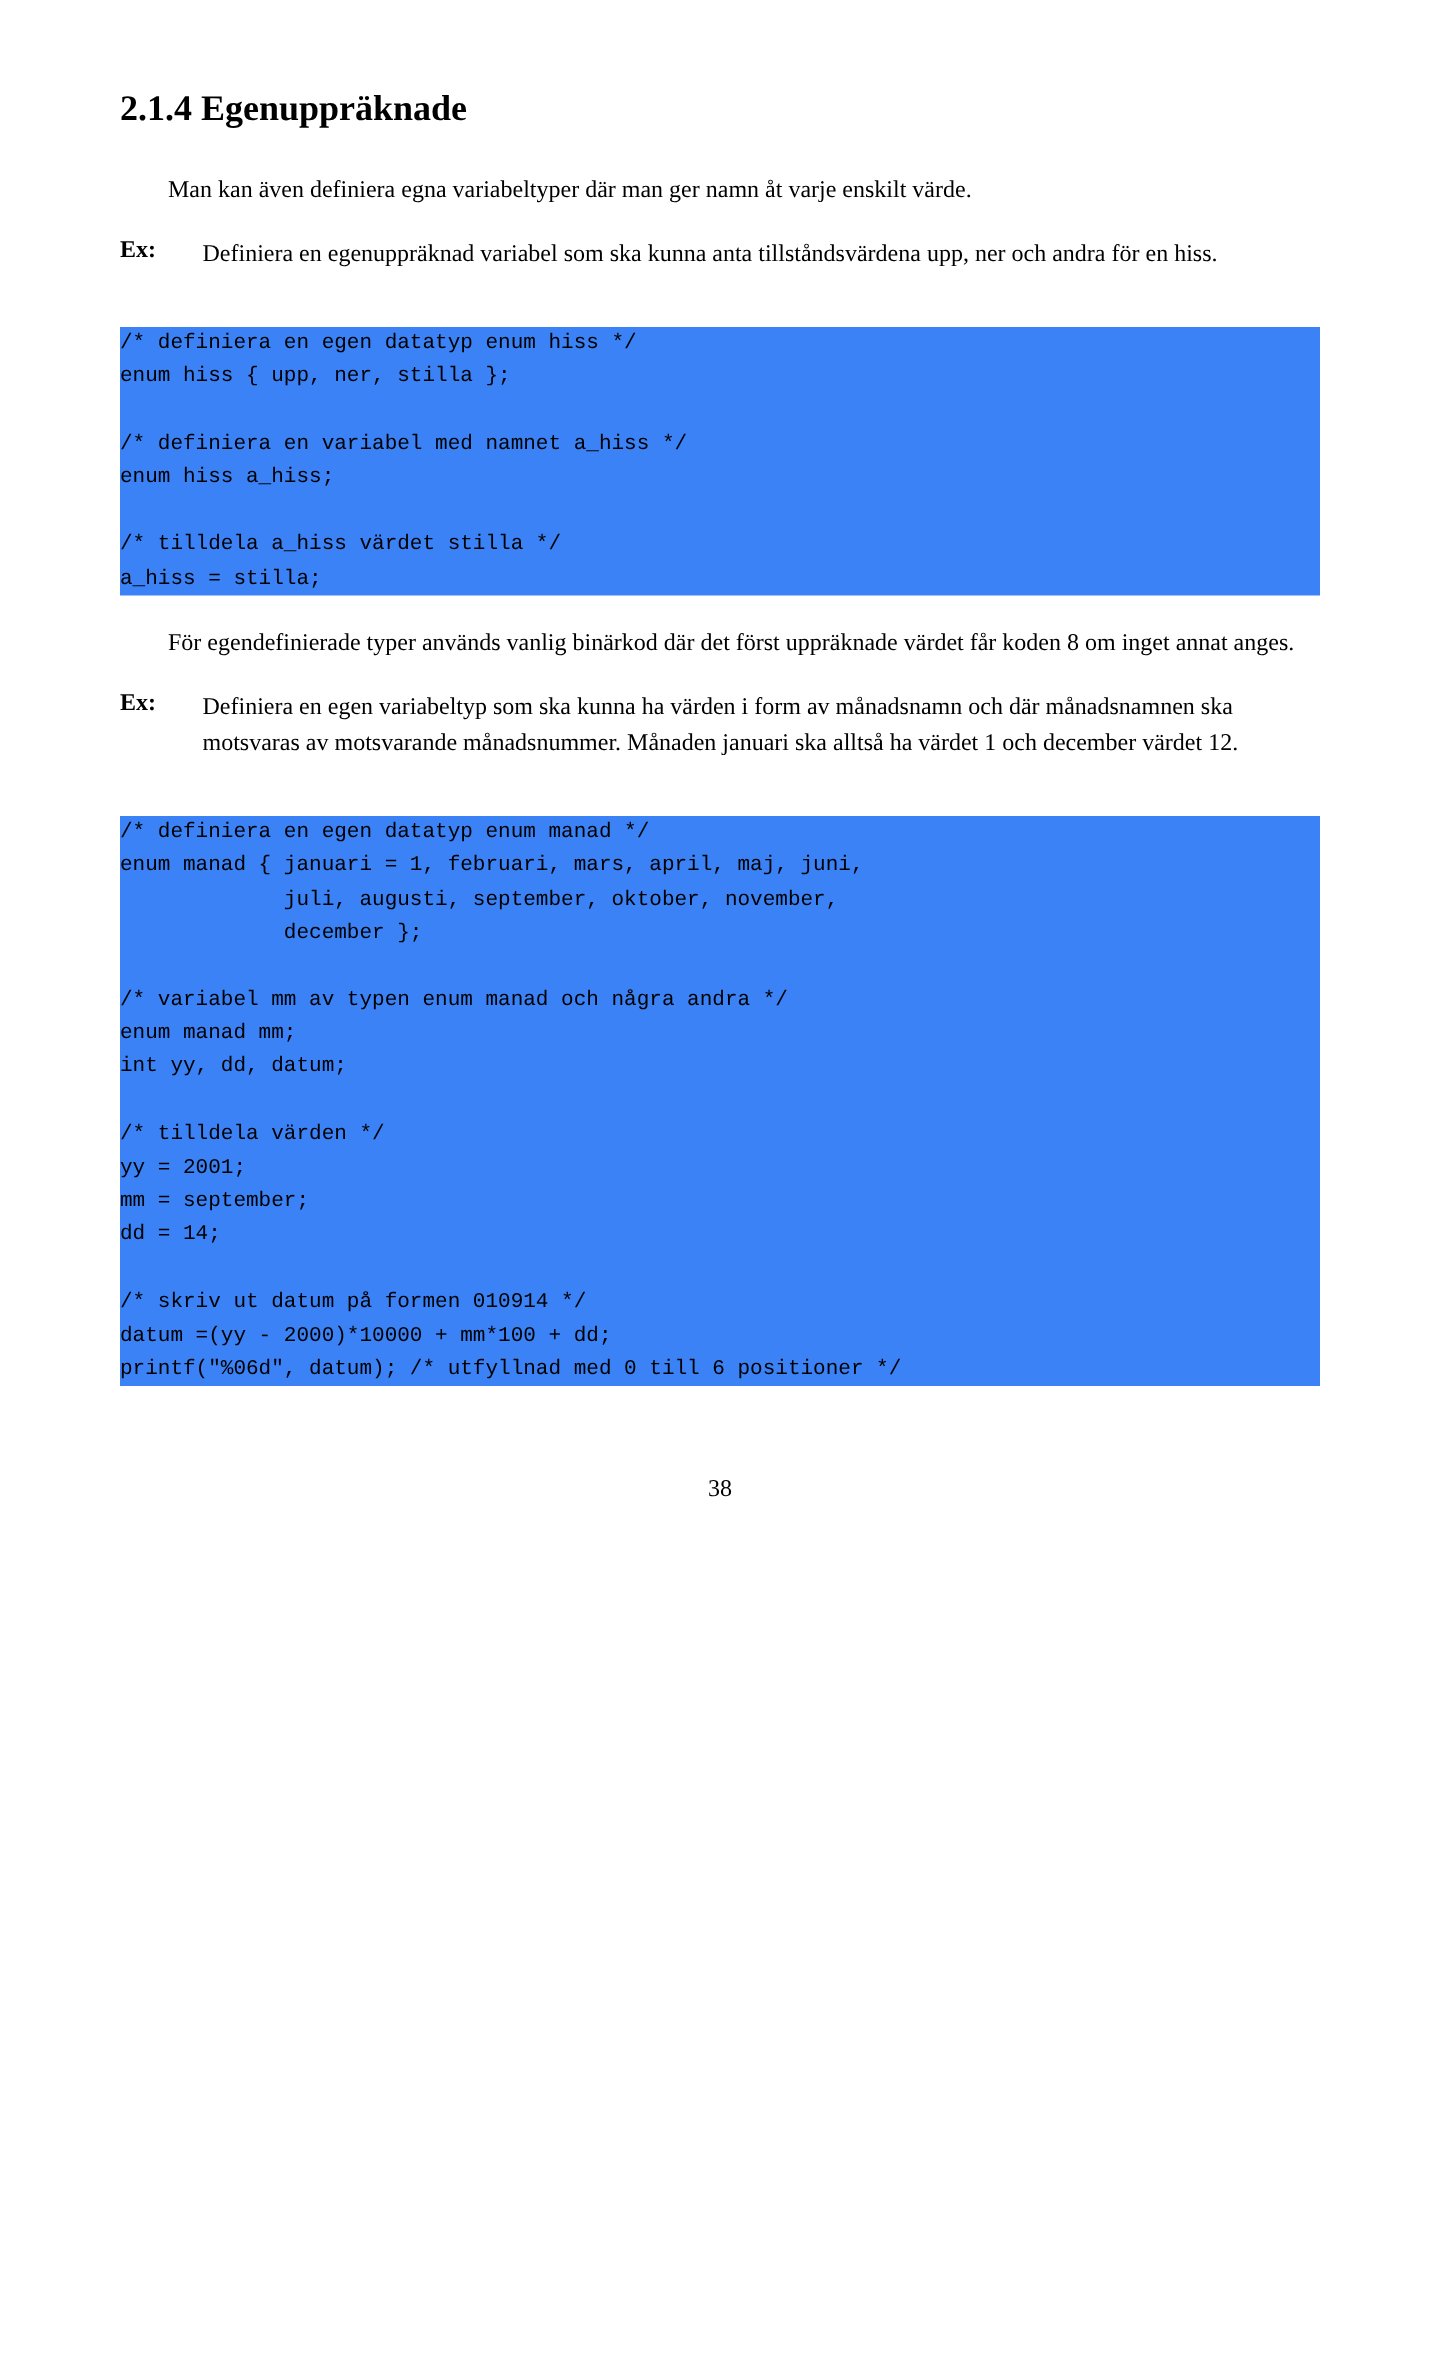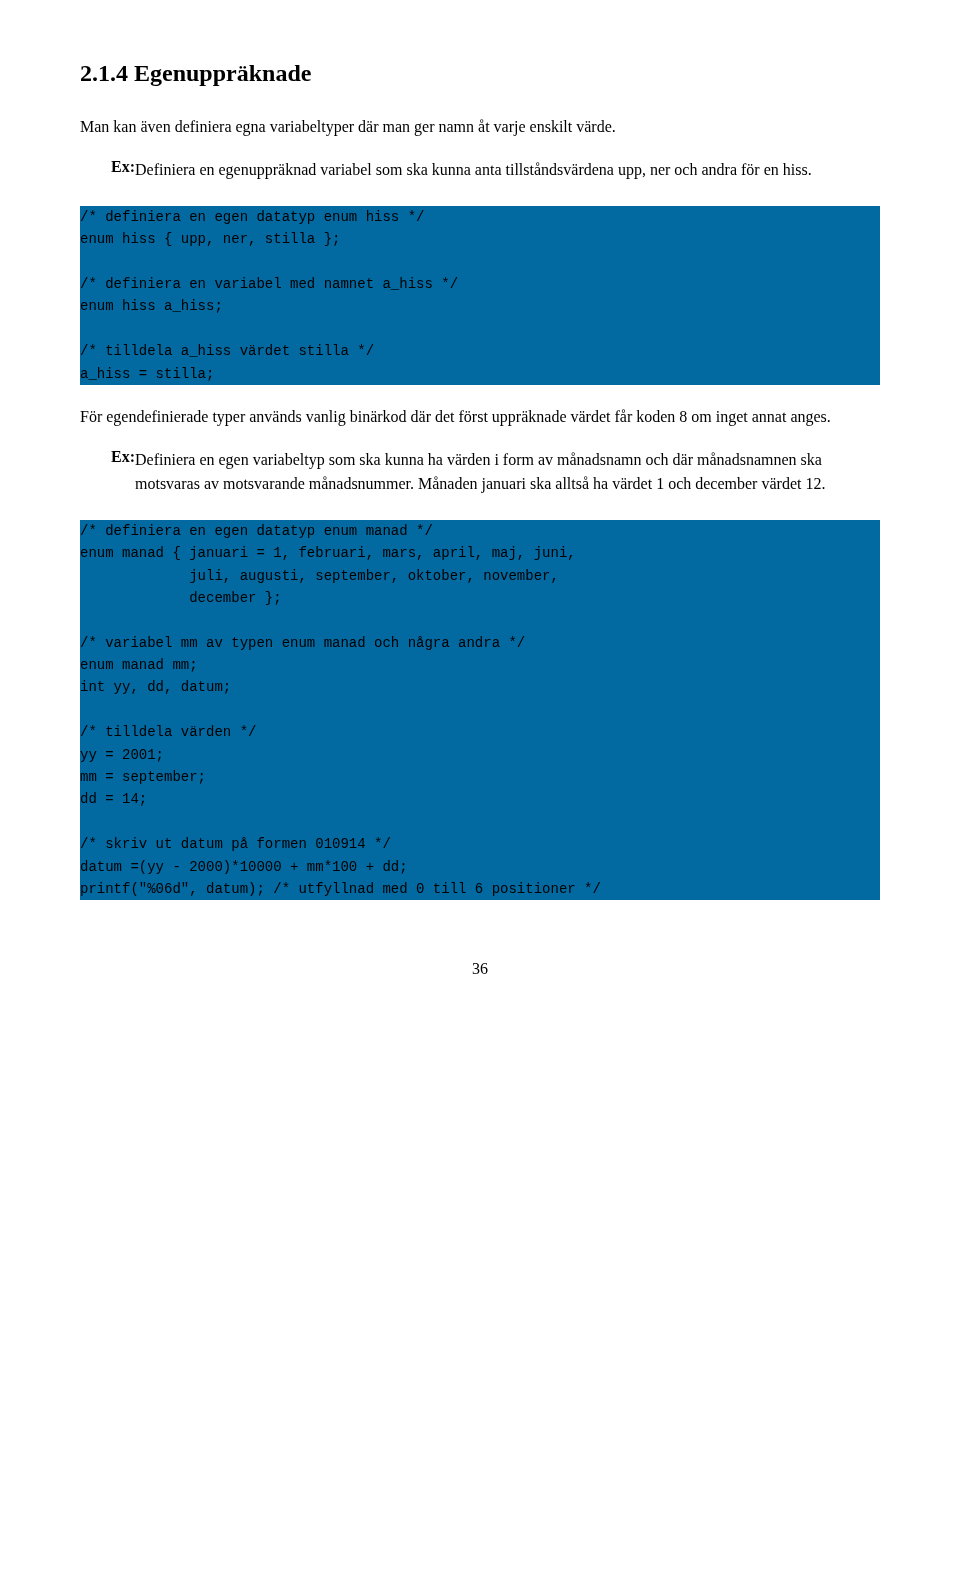--- a/index.html
+++ b/index.html
@@ -40,43 +40,43 @@
       flex-direction: row;
       margin-bottom: 18px;
       gap: 0;
     }
 
     .ex-label {
       font-size: 16px;
       font-weight: bold;
       min-width: 55px;
       padding-top: 0;
-      text-align: right;
     }
 
     .ex-text {
       font-size: 16px;
       line-height: 1.5;
       flex: 1;
     }
 
     .code-block {
       font-family: 'Courier New', Courier, monospace;
       font-size: 14px;
       line-height: 1.6;
-      background: #0369a1;
-      margin: 24px 0 20px 0;
+      background: #3b82f6;
+      margin: 36px 0 20px 0;
       padding: 0;
       white-space: pre;
     }
 
     .section-text {
       font-size: 16px;
       line-height: 1.55;
       margin-bottom: 18px;
+      margin-left: 32px;
     }
 
     .page-number {
       text-align: center;
       margin-top: 60px;
       font-size: 16px;
     }
   </style>
 </head>
 <body>
@@ -120,15 +120,15 @@
 /* tilldela värden */
 yy = 2001;
 mm = september;
 dd = 14;
 
 /* skriv ut datum på formen 010914 */
 datum =(yy - 2000)*10000 + mm*100 + dd;
 printf("%06d", datum); /* utfyllnad med 0 till 6 positioner */</div>
 
 
-  <div class="page-number">36</div>
+  <div class="page-number">38</div>
 
 </div>
 
 </body></html>

